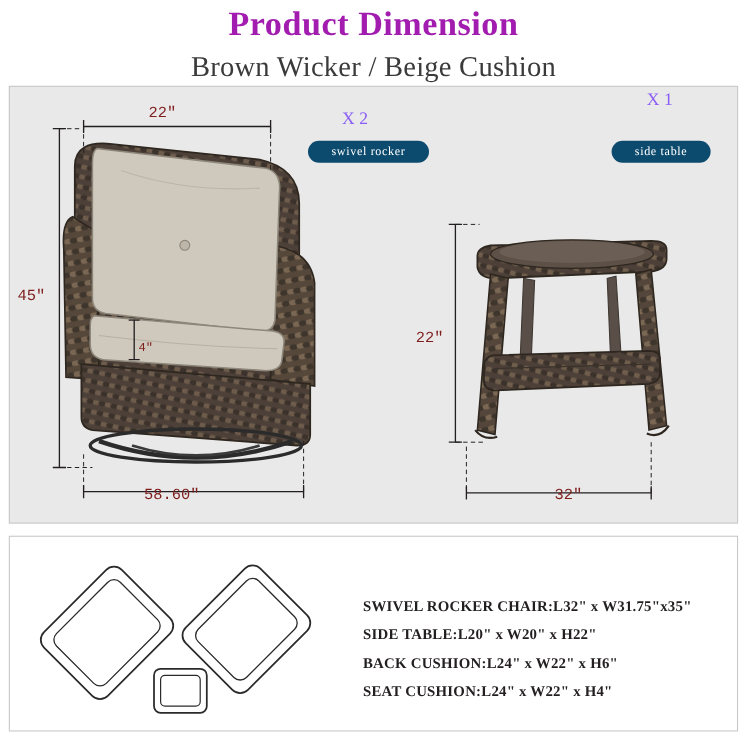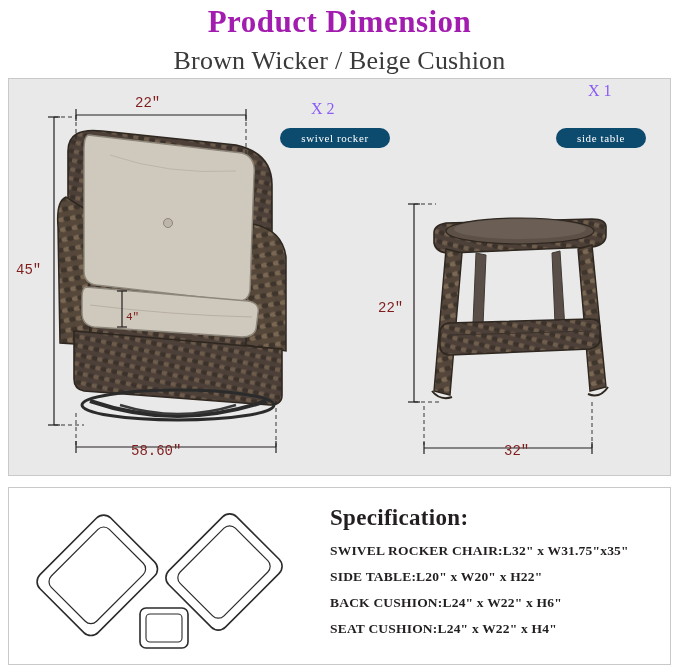--- a/index.html
+++ b/index.html
@@ -278,21 +278,20 @@
 
     <g transform="rotate(-45 196 74)">
       <rect x="148" y="34" width="96" height="80" rx="10" fill="none" stroke="#2b2b2b" stroke-width="1.6"></rect>
       <rect x="157" y="43" width="78" height="62" rx="8" fill="none" stroke="#2b2b2b" stroke-width="1.2"></rect>
     </g>
 
     <rect x="112" y="110" width="48" height="40" rx="6" fill="none" stroke="#2b2b2b" stroke-width="1.6"></rect>
     <rect x="118" y="116" width="36" height="28" rx="4" fill="none" stroke="#2b2b2b" stroke-width="1.1"></rect>
   </svg>
 
-  <div class="spec-title">Specification:</div>
   <div class="spec-list">
     <div class="spec-line">SWIVEL ROCKER CHAIR:L32" x W31.75"x35"</div>
     <div class="spec-line">SIDE TABLE:L20" x W20" x H22"</div>
     <div class="spec-line">BACK CUSHION:L24" x W22" x H6"</div>
     <div class="spec-line">SEAT CUSHION:L24" x W22" x H4"</div>
   </div>
 
 </div>
 
 </body></html>

